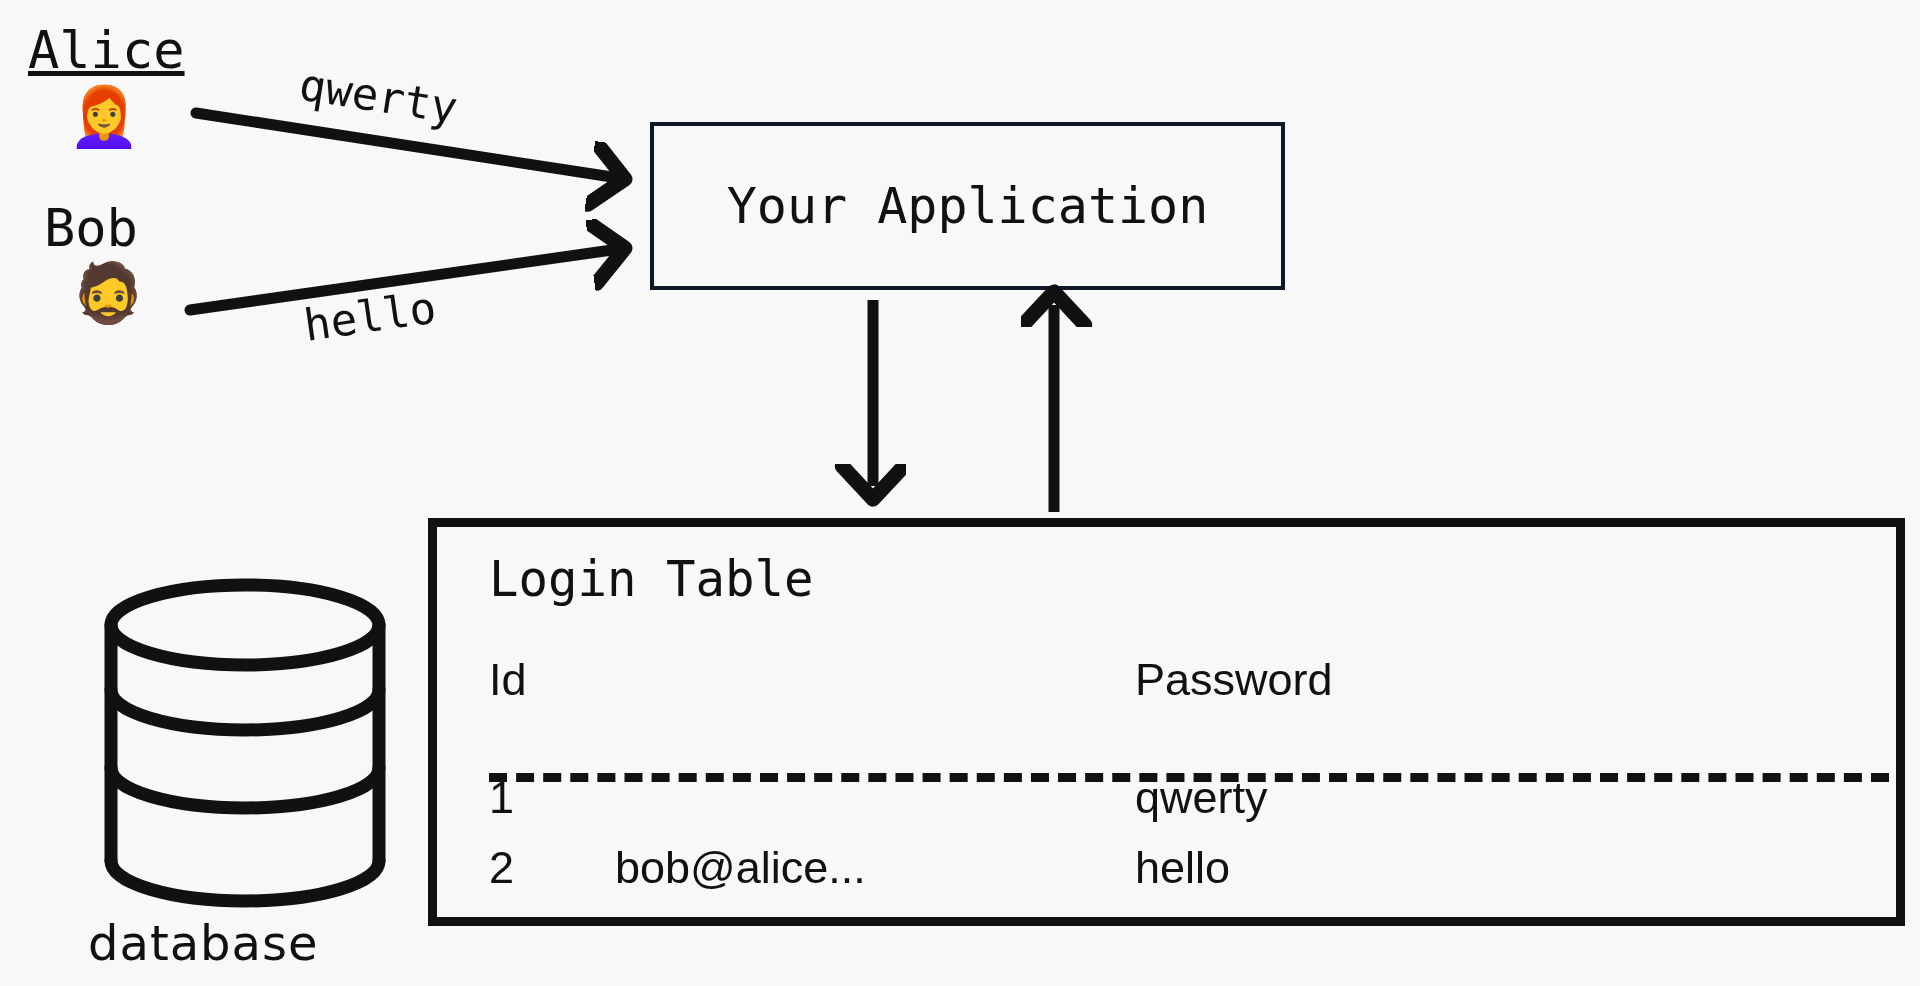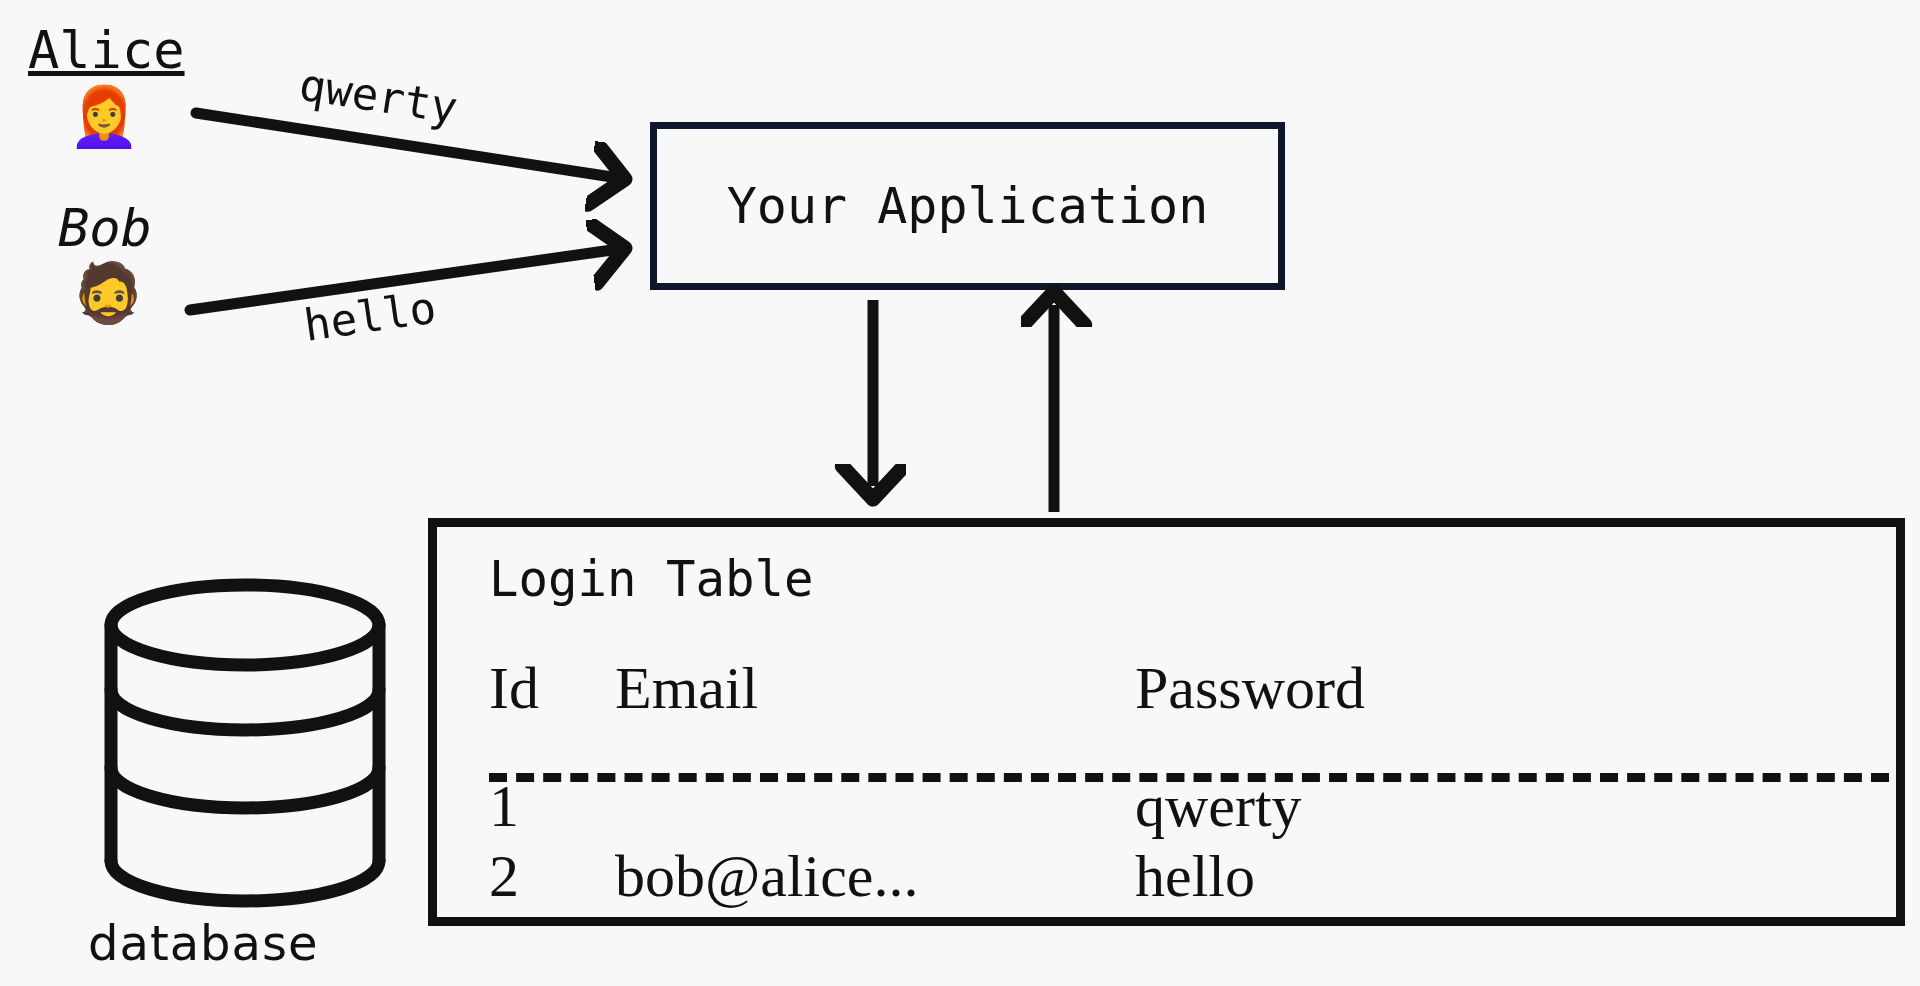--- a/index.html
+++ b/index.html
@@ -58,21 +58,21 @@
   #cred-qwerty { transform: rotate(8.8deg); }
   #cred-hello  { transform: rotate(-8.2deg); }
 
   
   .app-box {
     position: absolute;
     left: 650px;
     top: 122px;
     width: 635px;
     height: 168px;
-    border: 7px solid #0f172a;
+    border: 4px solid #0f172a;
     background: #f8f8f8;
     box-sizing: border-box;
     display: flex;
     align-items: center;
     justify-content: center;
   }
   .app-box-label {
     font-family: "DejaVu Sans Mono", "Liberation Mono", monospace;
     font-size: 50px;
     color: #111111;
@@ -105,22 +105,22 @@
     position: absolute;
     left: 52px;
     top: 127px;
     right: 0;
   }
 
   .trow {
     display: block;
     height: 70px;
     position: relative;
-    font-family: Liberation Serif, serif;
-    font-size: 60px;
+    font-family: Liberation Sans, sans-serif;
+    font-size: 45px;
     color: #111111;
     white-space: pre;
   }
   .trow .c-id    { position: absolute; left: 0px;   top: 0; }
   .trow .c-email { position: absolute; left: 126px; top: 0; }
   .trow .c-pass  { position: absolute; left: 646px; top: 0; }
 
   .table-divider {
     position: absolute;
     left: 52px;
@@ -159,40 +159,39 @@
   }
 </style>
 </head>
 <body>
 
 <div class="stage">
 
   <div class="abs actor-name" style="left:28px; top:24px;text-decoration:underline;">Alice</div>
   <div class="actor-emoji" style="left:68px; top:88px;">👩‍🦰</div>
 
-  <div class="abs actor-name" style="left:58px; top:202px;font-style:italic;">Bob</div>
+  <div class="abs actor-name" style="left:44px; top:202px;">Bob</div>
   <div class="actor-emoji" style="left:72px; top:264px;">🧔</div>
 
   <div class="cred-label" style="left:296px; top:58px;" id="cred-qwerty">qwerty</div>
 
   <div class="cred-label" style="left:308px; top:300px;" id="cred-hello">hello</div>
 
   <div class="app-box">
     <div class="app-box-label">Your Application</div>
   </div>
 
   <div class="table-box">
 
     <div class="table-title">Login Table</div>
 
     <div class="table-grid">
 
       <div class="trow">
         <span class="c-id">Id</span>
-        <span class="c-email">Email</span>
         <span class="c-pass">Password</span>
       </div>
 
       <div style="height:48px"></div>
 
       <div class="trow">
         <span class="c-id">1</span>
         <span class="c-pass">qwerty</span>
       </div>
 

